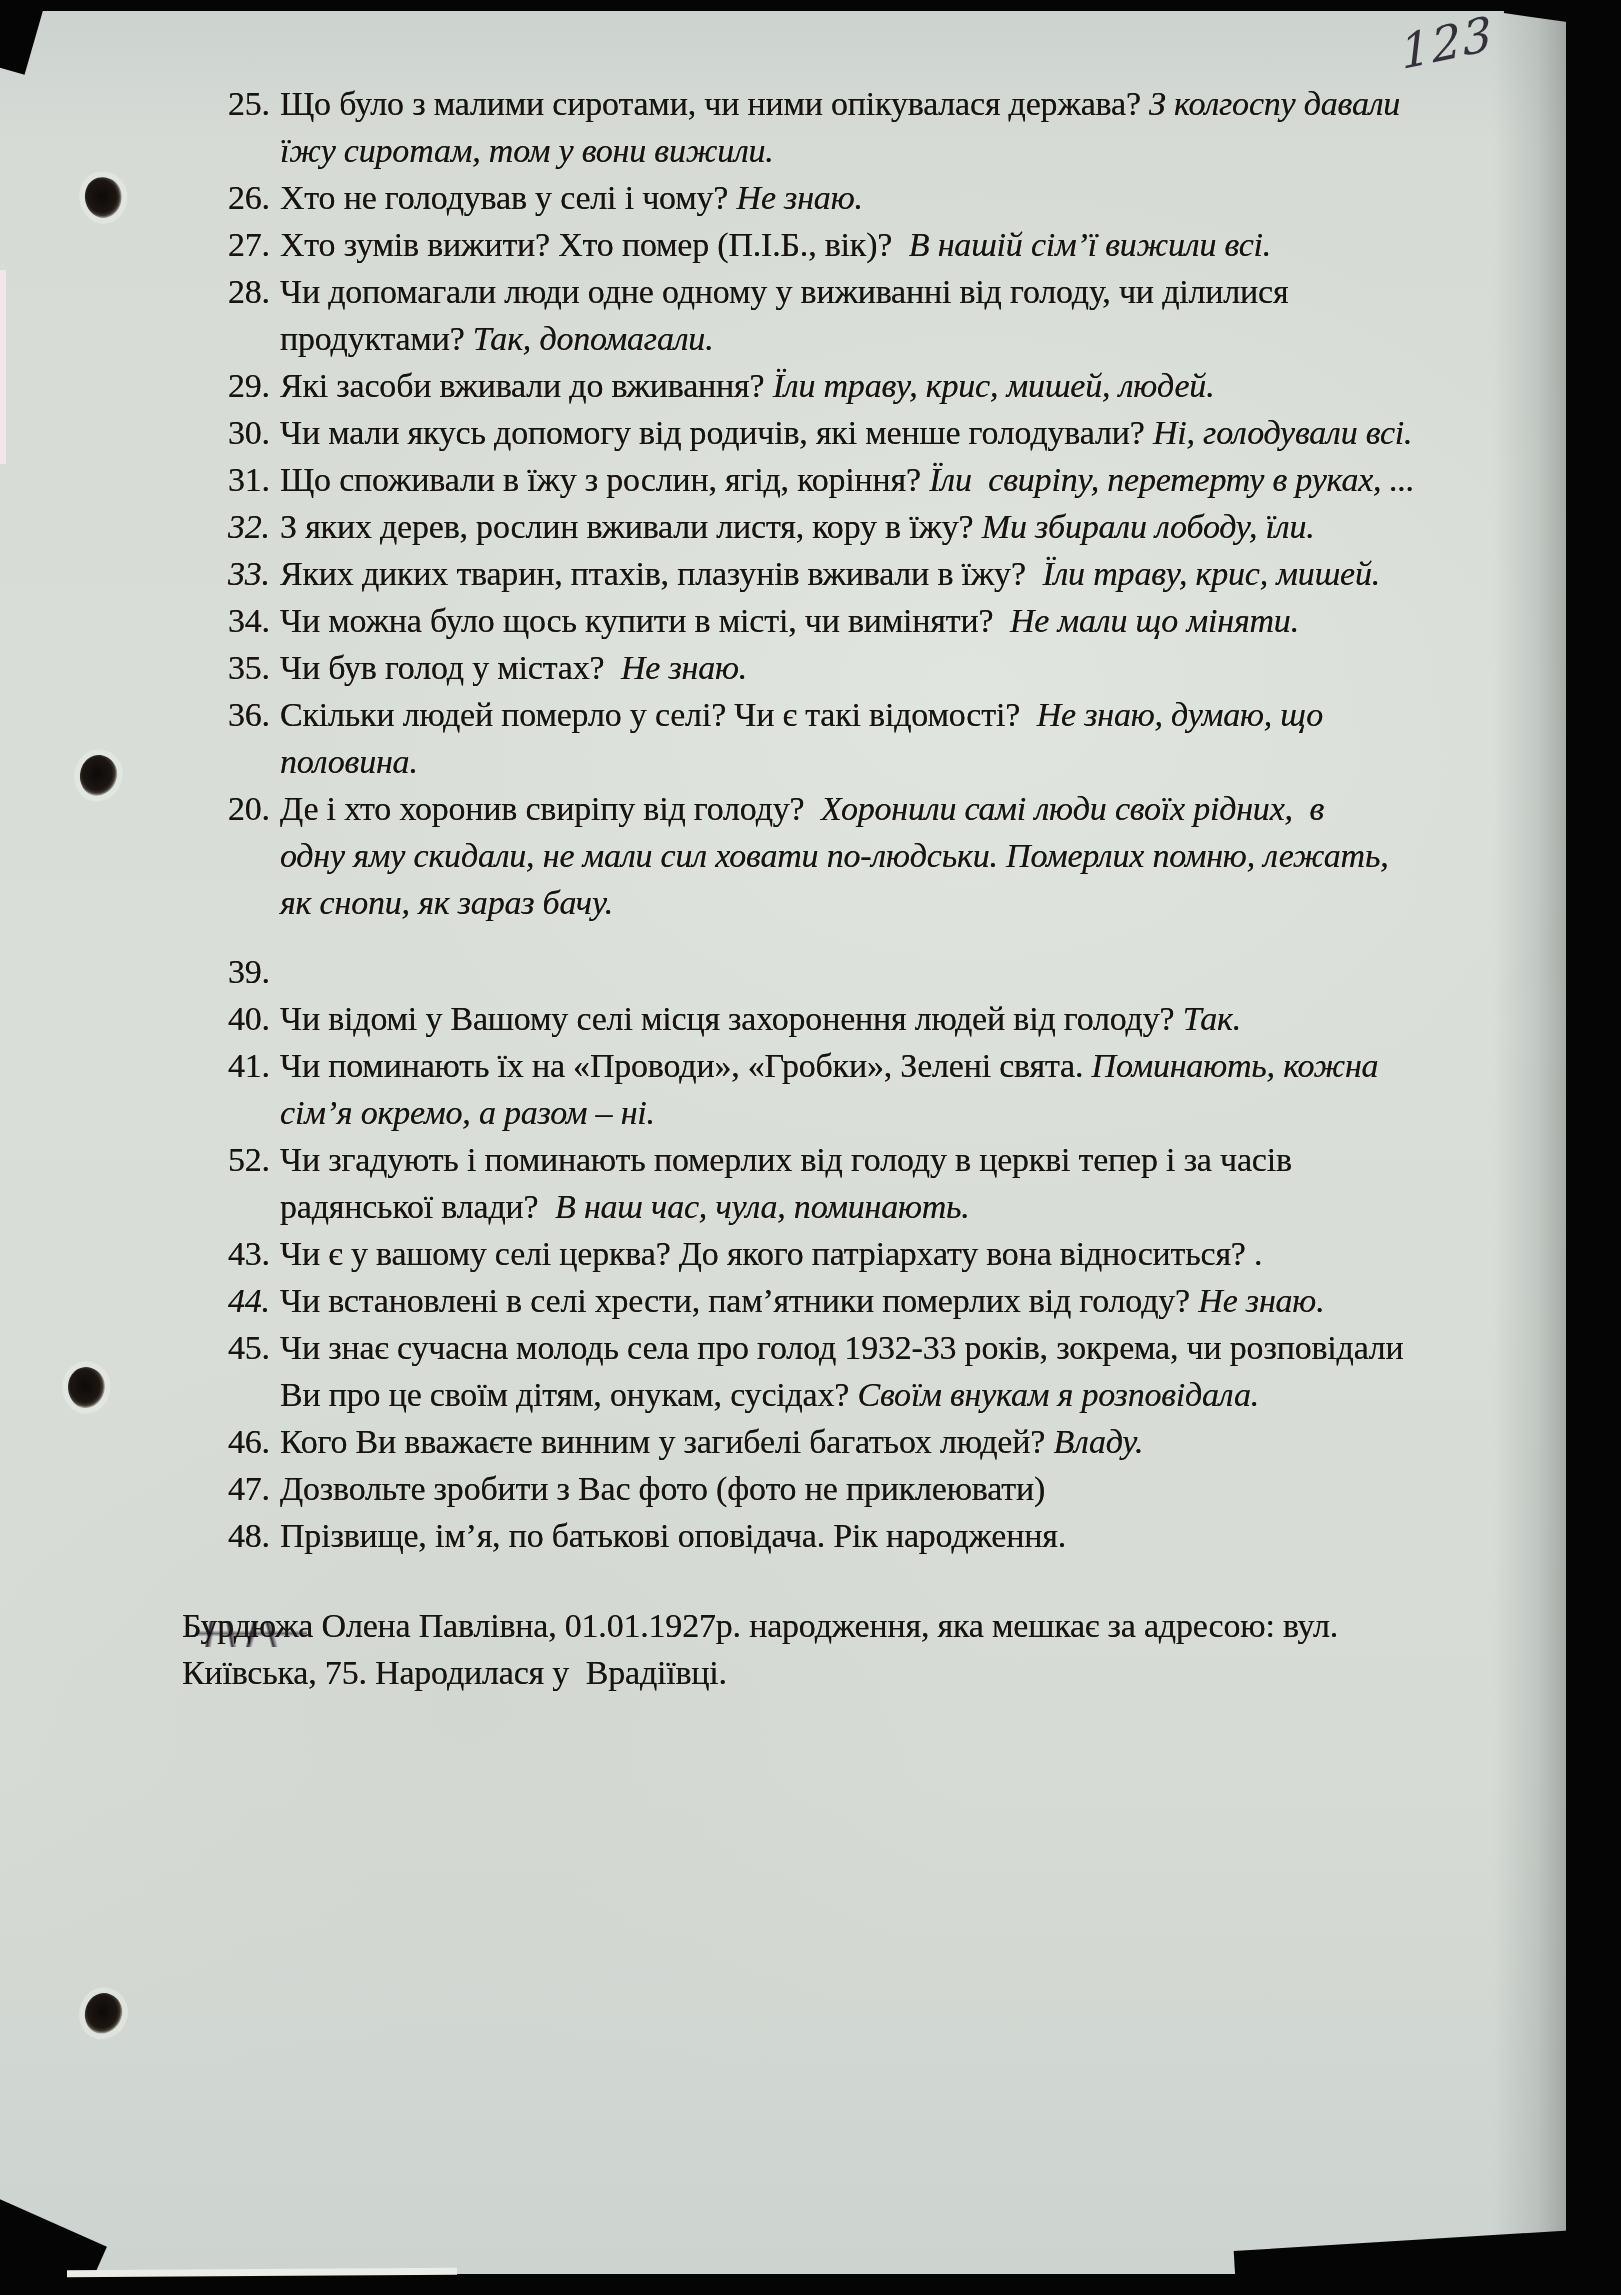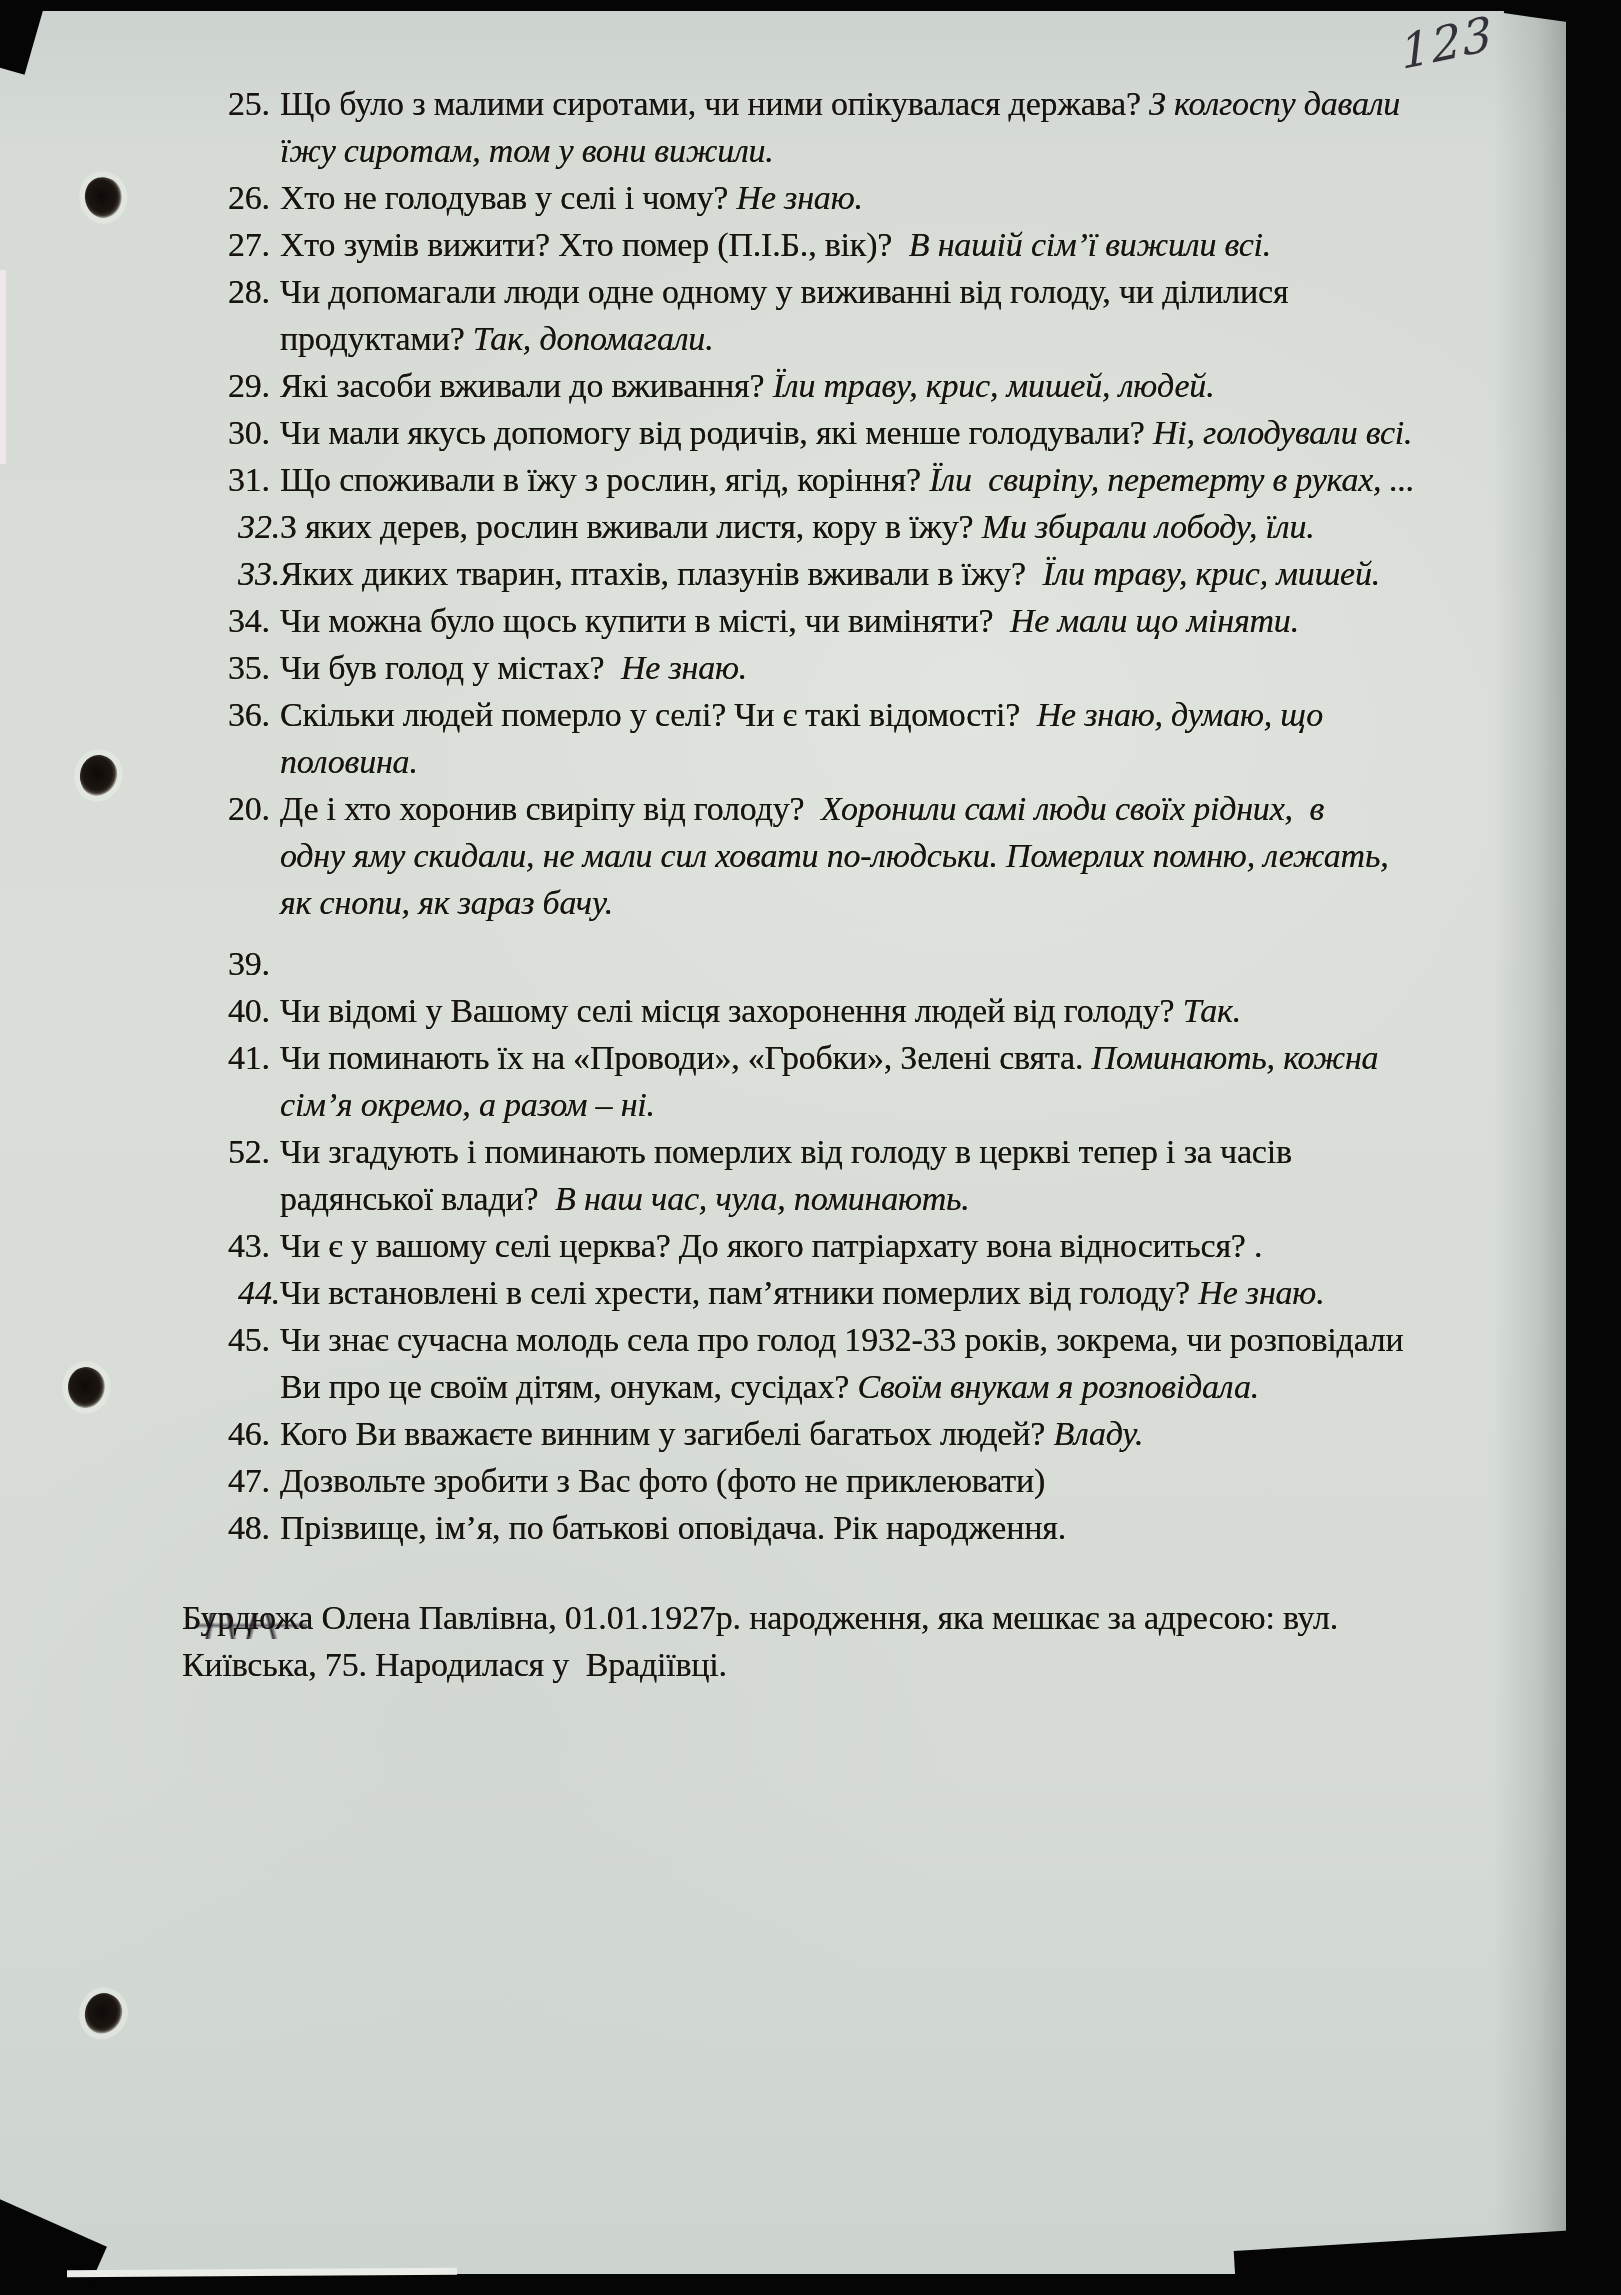--- a/index.html
+++ b/index.html
@@ -38,23 +38,23 @@
   .hole-4{left:85px;top:1993px;transform:rotate(12deg);}
   
   .pageno{position:absolute;left:1400px;top:14.6px;z-index:4;
     font-family:"DejaVu Serif",serif;font-style:italic;font-size:47px;color:#32313a;
     transform:rotate(-12deg) skewX(-8deg);letter-spacing:1.6px;}
   
   .doc{position:absolute;left:228px;top:80px;z-index:3;white-space:pre;
     font-size:34px;line-height:47px;letter-spacing:-0.2px;color:#17130f;
     text-shadow:0 0 0.6px rgba(23,19,15,0.75);}
   .item{padding-left:52px;text-indent:-52px;}
-  .item.gap{margin-top:14px;}
+  .item.gap{margin-top:22px;}
   .num{display:inline-block;width:52px;text-indent:0;font-style:normal;}
-  .num.it{font-style:italic;text-align:right;}
+  .num.it{font-style:italic;}
   .q{font-style:normal;}
   .a{font-style:italic;}
   .footer-par{margin-left:-46px;margin-top:43px;}
   .scribble{position:relative;display:inline-block;}
   .scribble::after{content:"";position:absolute;left:13px;right:6.5px;top:40%;height:55%;z-index:2;
     background:
       linear-gradient(100deg, transparent 12%, rgba(24,17,26,0.9) 14%, transparent 18%),
       linear-gradient(80deg,  transparent 30%, rgba(24,17,26,0.85) 32%, transparent 36%),
       linear-gradient(105deg, transparent 48%, rgba(24,17,26,0.9) 50%, transparent 54%),
       linear-gradient(75deg,  transparent 64%, rgba(24,17,26,0.85) 66%, transparent 70%),

